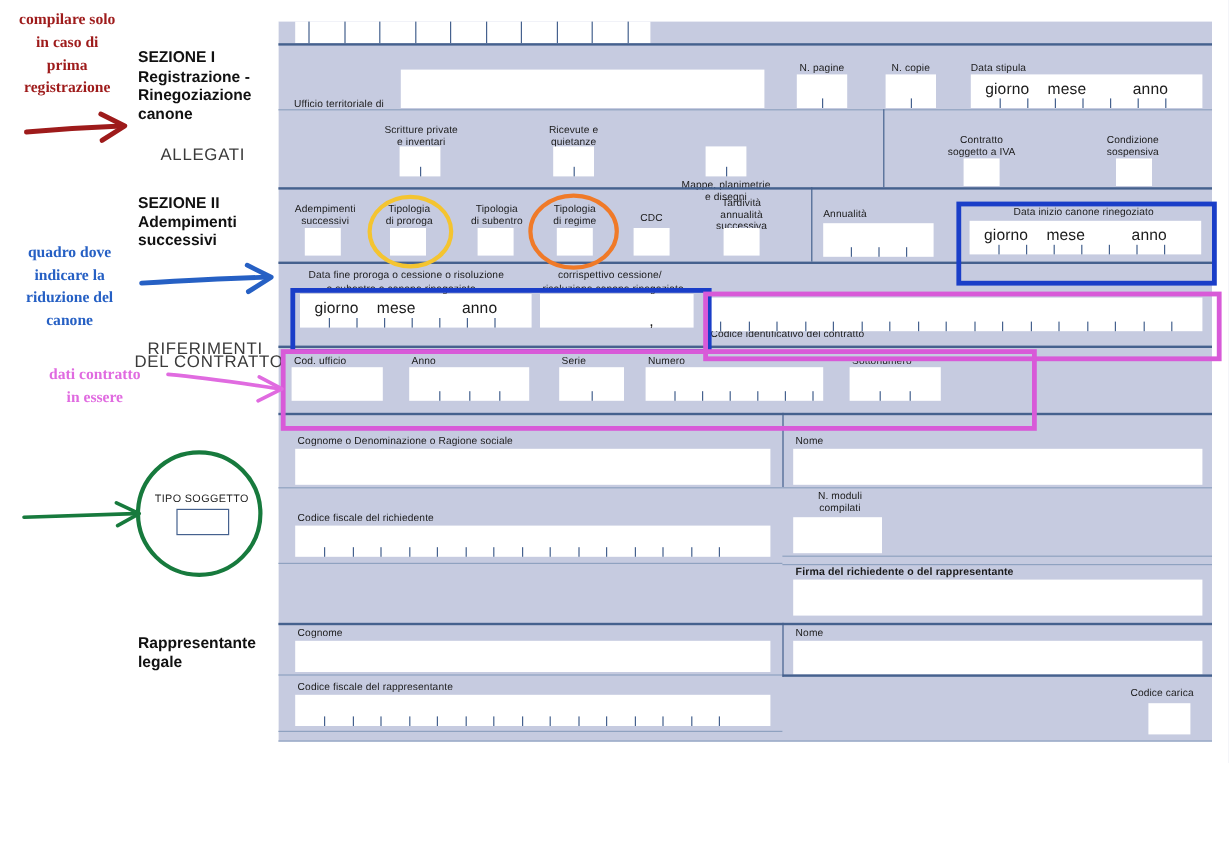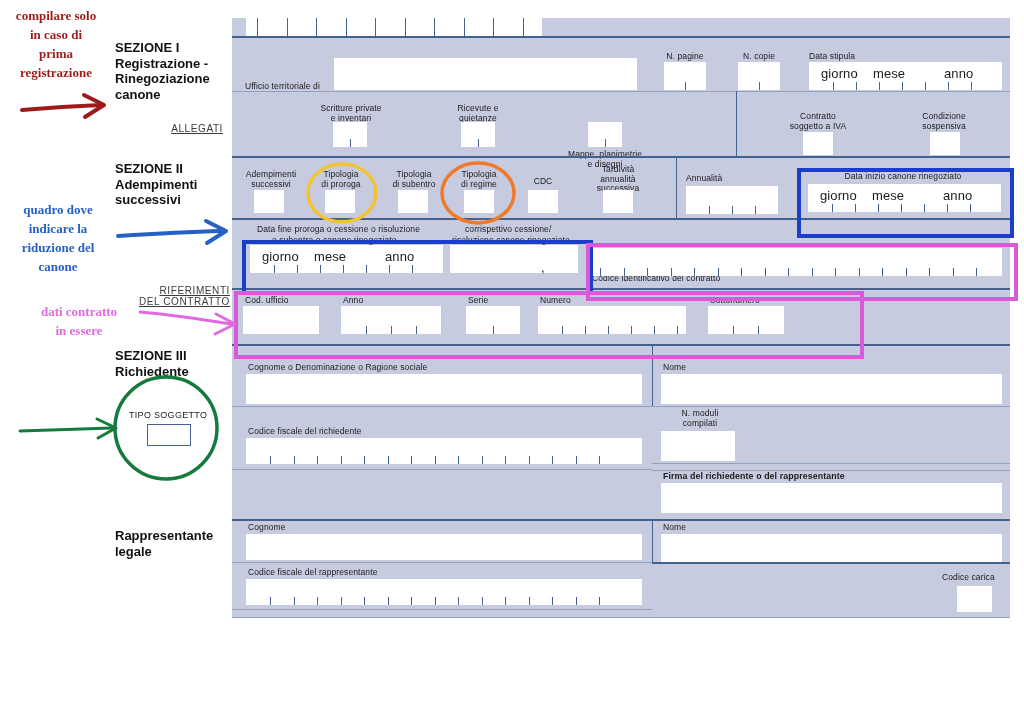--- a/index.html
+++ b/index.html
@@ -22,21 +22,21 @@
   .wbox{position:absolute;background:#ffffff;}
   .lbl{position:absolute;color:#1b1b1b;font-size:8.5px;line-height:9.5px;letter-spacing:.1px;white-space:pre;}
   .lbl.c{text-align:center;}
   .lbl.b{font-weight:bold;}
   .lbl.sm{font-size:13px;}
   .tick{position:absolute;width:1px;background:#45618e;}
   .chk{position:absolute;background:#ffffff;}
 
   
   .sec-title{position:absolute;font-weight:bold;color:#111;font-size:13px;line-height:15.5px;white-space:pre;}
-  .sec-sub{position:absolute;color:#3a3a3a;font-size:10px;line-height:11px;letter-spacing:.6px;white-space:pre;text-align:right;text-decoration:underline;}
+  .sec-sub{position:absolute;color:#3a3a3a;font-size:14px;line-height:11px;letter-spacing:.6px;white-space:pre;text-align:center;}
 
   
   .anno{position:absolute;text-align:center;line-height:19px;
         font-family:"Liberation Serif", serif;font-size:13px;font-weight:bold;white-space:pre;}
   .anno-red{color:#9e1b1b;}
   .anno-blue{color:#2660c4;}
   .anno-pink{color:#e06be0;}
   svg.ov{position:absolute;left:0;top:0;width:1024px;height:701px;pointer-events:none;}
 
   .hl{position:absolute;border-style:solid;background:transparent;}
@@ -249,22 +249,20 @@
       <div class="tick" style="left: 677px; top: 326px; height: 8px;"></div>
     </div>
 
   <div class="lbl" style="left:710px;top:296px;">Sottonumero</div>
   <div class="wbox" style="left:708px;top:306px;width:76px;height:28px;"></div>
   <div class="tick" style="left:733px;top:326px;height:8px;"></div>
   <div class="tick" style="left:758px;top:326px;height:8px;"></div>
 
   <div class="rule" style="left:232px;top:344px;width:778px;"></div>
 
-  <div class="sec-title" style="left:115px;top:348px;width:120px;">SEZIONE III
-Richiedente</div>
 
   <div class="lbl" style="left:248px;top:363px;">Cognome o Denominazione o Ragione sociale</div>
   <div class="wbox" style="left:246px;top:374px;width:396px;height:30px;"></div>
   <div class="rule-thin" style="left:232px;top:406px;width:420px;"></div>
 
   <div class="vrule" style="left:652px;top:344px;height:62px;"></div>
   <div class="lbl" style="left:663px;top:363px;">Nome</div>
   <div class="wbox" style="left:661px;top:374px;width:341px;height:30px;"></div>
   <div class="rule-thin" style="left:652px;top:406px;width:358px;"></div>
 

